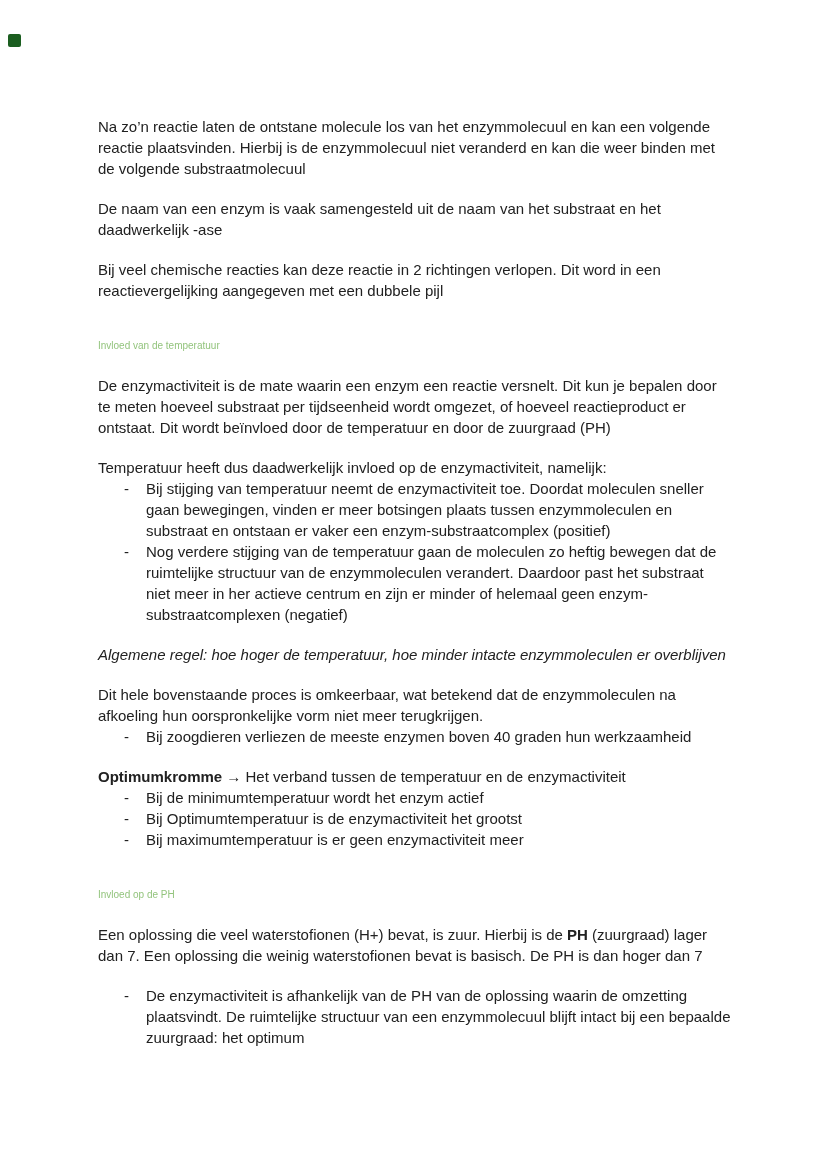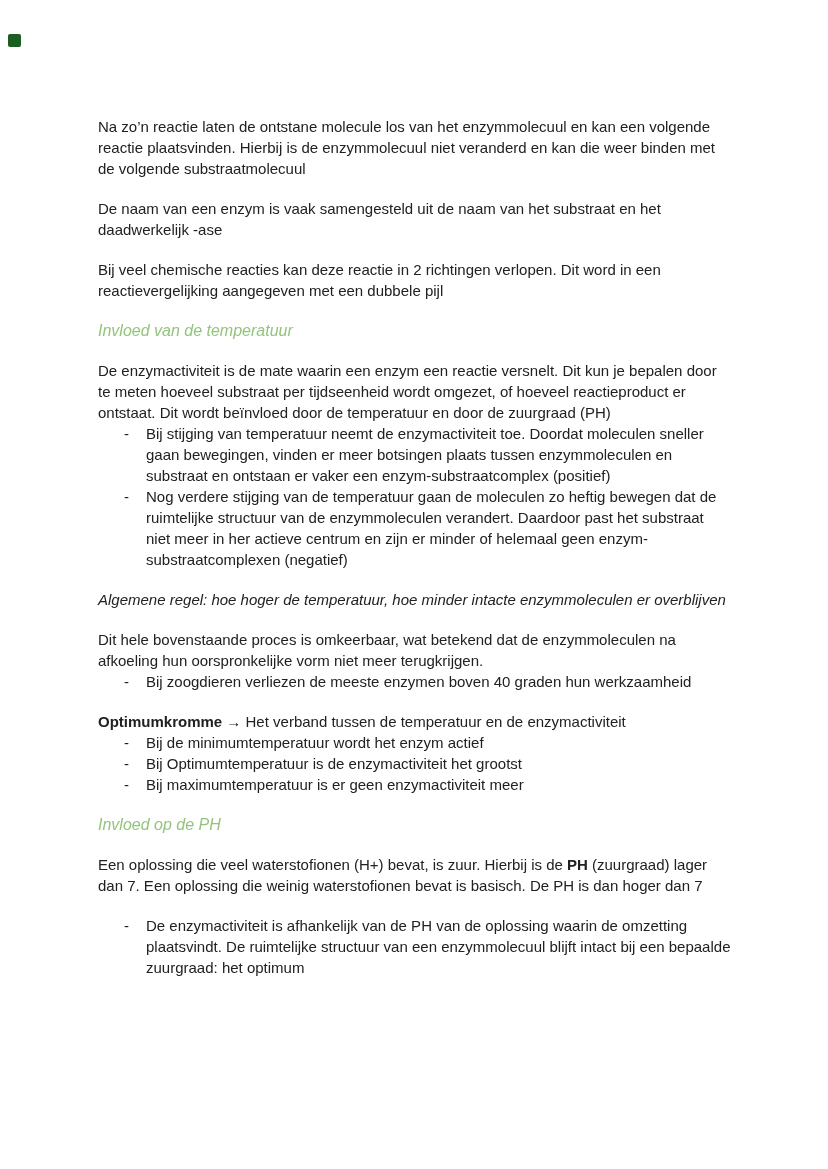--- a/index.html
+++ b/index.html
@@ -14,41 +14,42 @@
     position:absolute;left:8px;top:34px;width:13px;height:13px;
     border-radius:2px;background:var(--logo-green,#1b5e20);
   }
   .content{
     position:absolute;left:98px;top:100px;width:633px;
     font-size:15px;line-height:21px;
   }
   .paragraph{margin:19px 0 0 0;}
   .paragraph.italic{font-style:italic;}
   .heading{
-    margin:19px 0 0 0;
+    margin:34px 0 0 0;
     color:var(--heading-green,#93c47d);
-    font-style:italic;font-size:16px;line-height:21px;
+    font-size:10px;line-height:21px;
   }
   .list{margin:0;}
   .list.spaced{margin-top:19px;}
   .list-item{position:relative;padding-left:48px;}
   .list-item .marker{position:absolute;left:26px;top:0;}
   b{font-weight:bold;}
 </style>
 </head>
 <body style="--heading-green: #93c47d; --body-text: #212121; --logo-green: #1b5e20;">
 
 <div class="page">
   <div class="app-logo"></div>
   <div class="content" id="doc-content">
       <div class="paragraph" style="margin-top: 16px;"><span>Na zo’n reactie laten de ontstane molecule los van het enzymmolecuul en kan een volgende reactie plaatsvinden. Hierbij is de enzymmolecuul niet veranderd en kan die weer binden met de volgende substraatmolecuul</span></div>
       <div class="paragraph"><span>De naam van een enzym is vaak samengesteld uit de naam van het substraat en het daadwerkelijk -ase</span></div>
       <div class="paragraph"><span>Bij veel chemische reacties kan deze reactie in 2 richtingen verlopen. Dit word in een reactievergelijking aangegeven met een dubbele pijl</span></div>
       <div class="heading"><span>Invloed van de temperatuur</span></div>
       <div class="paragraph"><span>De enzymactiviteit is de mate waarin een enzym een reactie versnelt. Dit kun je bepalen door te meten hoeveel substraat per tijdseenheid wordt omgezet, of hoeveel reactieproduct er ontstaat. Dit wordt beïnvloed door de temperatuur en door de zuurgraad (PH)</span></div>
+      <div class="paragraph"><span>Temperatuur heeft dus daadwerkelijk invloed op de enzymactiviteit, namelijk:</span></div>
       <div class="list">
         <div class="list-item"><span class="marker">-</span><span class="item-text"><span>Bij stijging van temperatuur neemt de enzymactiviteit toe. Doordat moleculen sneller gaan bewegingen, vinden er meer botsingen plaats tussen enzymmoleculen en substraat en ontstaan er vaker een enzym-substraatcomplex (positief)</span></span></div>
         <div class="list-item"><span class="marker">-</span><span class="item-text"><span>Nog verdere stijging van de temperatuur gaan de moleculen zo heftig bewegen dat de ruimtelijke structuur van de enzymmoleculen verandert. Daardoor past het substraat niet meer in her actieve centrum en zijn er minder of helemaal geen enzym-substraatcomplexen (negatief)</span></span></div>
       </div>
       <div class="paragraph italic"><span>Algemene regel: hoe hoger de temperatuur, hoe minder intacte enzymmoleculen er overblijven</span></div>
       <div class="paragraph"><span>Dit hele bovenstaande proces is omkeerbaar, wat betekend dat de enzymmoleculen na afkoeling hun oorspronkelijke vorm niet meer terugkrijgen.</span></div>
       <div class="list">
         <div class="list-item"><span class="marker">-</span><span class="item-text"><span>Bij zoogdieren verliezen de meeste enzymen boven 40 graden hun werkzaamheid</span></span></div>
       </div>
       <div class="paragraph"><b>Optimumkromme</b><span> → Het verband tussen de temperatuur en de enzymactiviteit</span></div>

